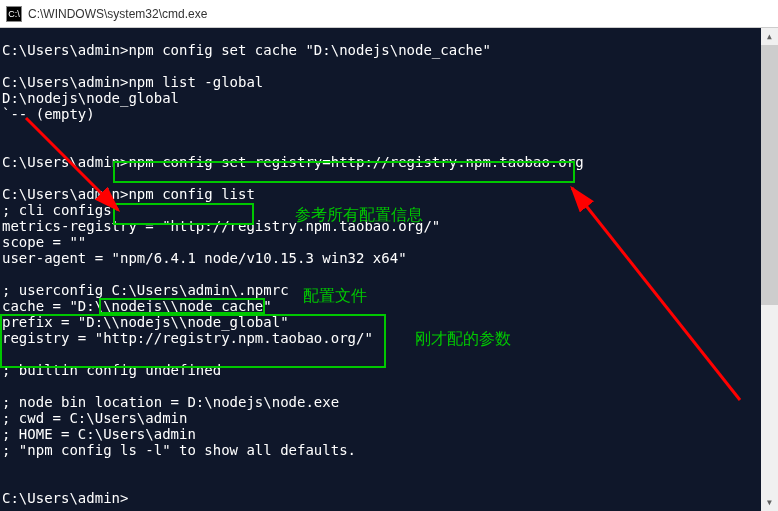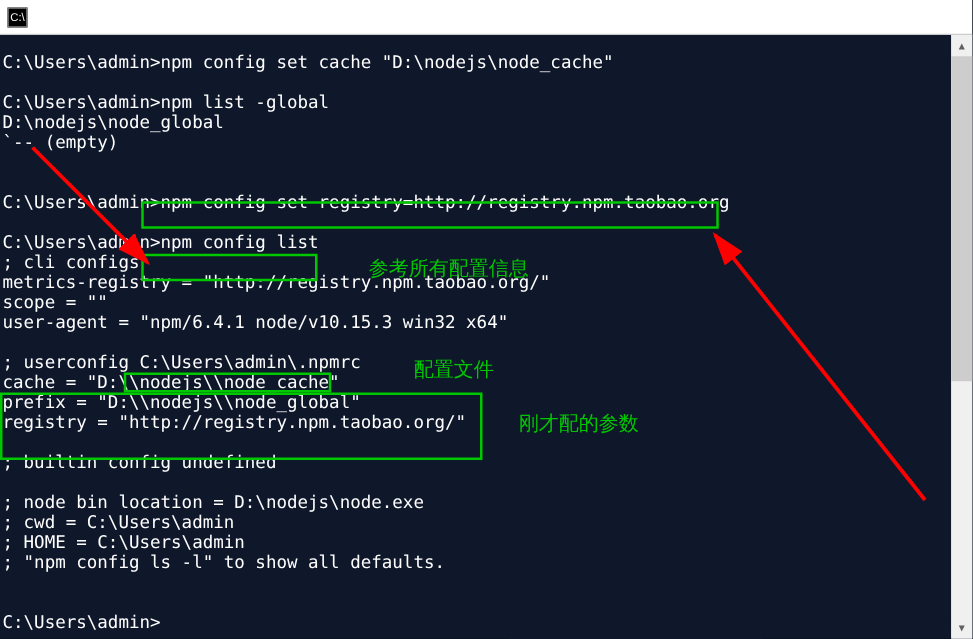--- a/index.html
+++ b/index.html
@@ -86,20 +86,21 @@
     height: 260px;
     background: #cdcdcd;
   }
   .scroll-btn.down { position: absolute; bottom: 0; }
 </style>
 </head>
 <body>
 
 <div class="titlebar">
   <div class="titlebar-icon">C:\</div>
+  <span>C:\WINDOWS\system32\cmd.exe</span>
 </div>
 
 <div class="terminal">C:\Users\admin&gt;npm config set cache "D:\nodejs\node_cache"
 
 C:\Users\admin&gt;npm list -global
 D:\nodejs\node_global
 `-- (empty)
 
 
 C:\Users\admin&gt;npm config set registry=http://registry.npm.taobao.org
@@ -124,21 +125,21 @@
 
 
 C:\Users\admin&gt;</div>
 
 <div class="green-box" style="left:113px; top:161px; width:462px; height:22px;"></div>
 <div class="green-box" style="left:113px; top:203px; width:141px; height:22px;"></div>
 <div class="green-box" style="left:99px; top:298px; width:166px; height:16px;"></div>
 <div class="green-box" style="left:0px; top:314px; width:386px; height:54px;"></div>
 
 <div class="annotation" style="left:295px; top:205px;">参考所有配置信息</div>
-<div class="annotation" style="left:303px; top:286px;margin-left:28px;">配置文件</div>
+<div class="annotation" style="left:303px; top:286px;">配置文件</div>
 <div class="annotation" style="left:415px; top:329px;">刚才配的参数</div>
 
 <svg class="arrow" style="left:18px; top:110px; width:110px; height:110px;">
   <defs>
     <marker id="ah1" markerWidth="10" markerHeight="10" refX="8" refY="3" orient="auto">
       <path d="M0,0 L0,6 L9,3 z" fill="#ff0000"></path>
     </marker>
   </defs>
   <line x1="8" y1="8" x2="100" y2="100" stroke="#ff0000" stroke-width="3" marker-end="url(#ah1)"></line>
 </svg>

